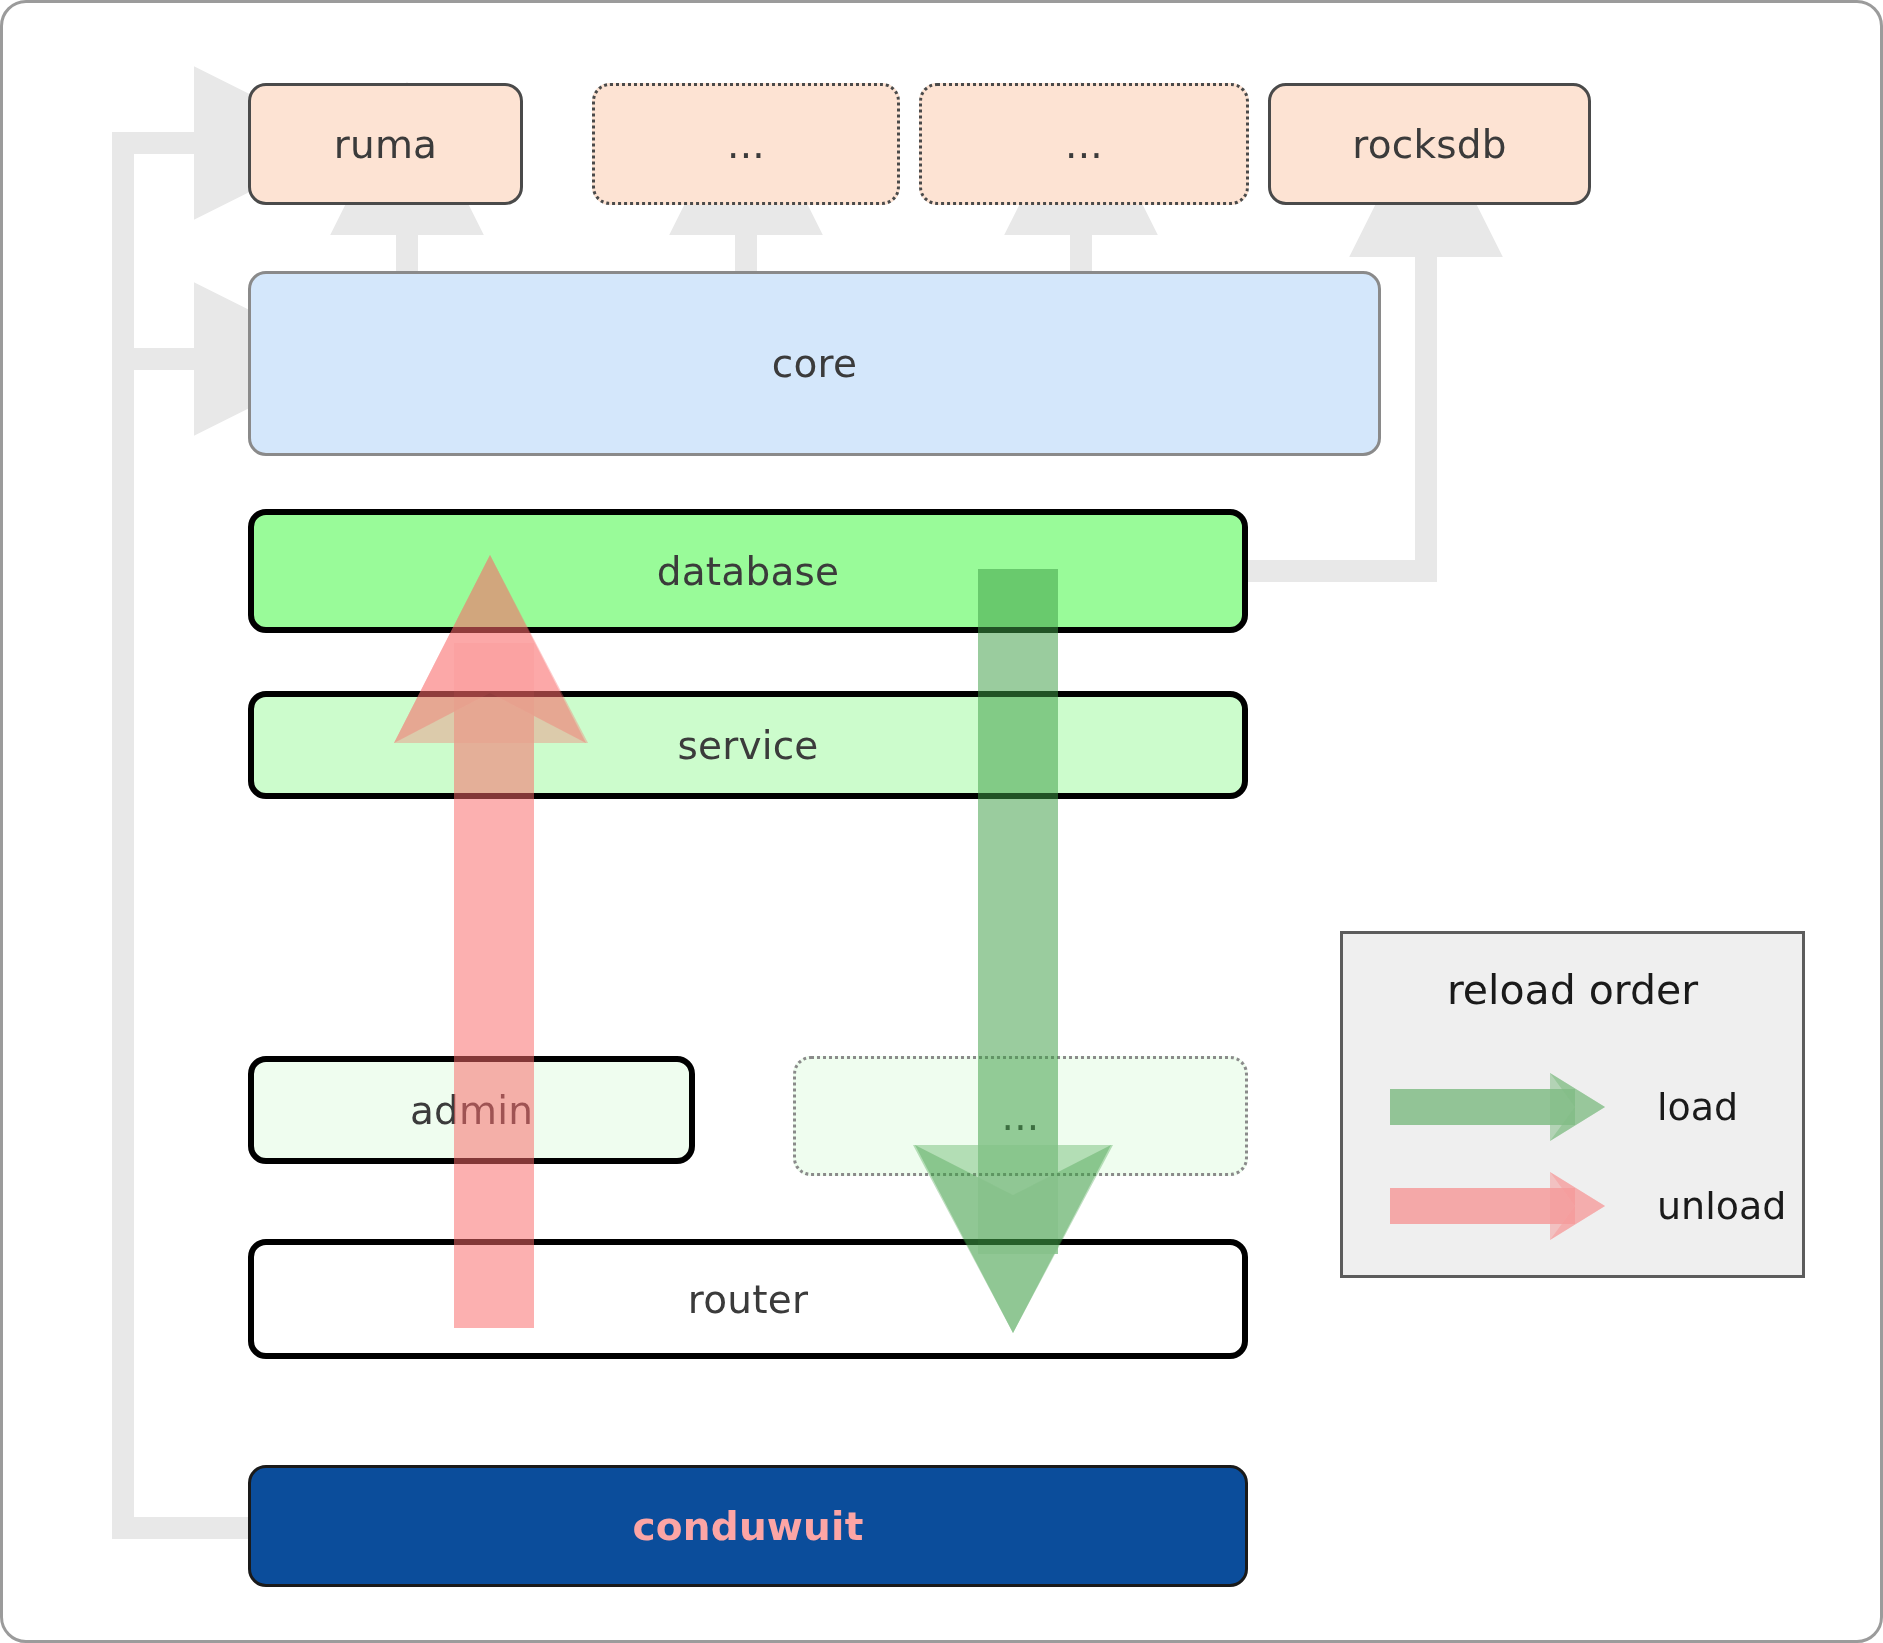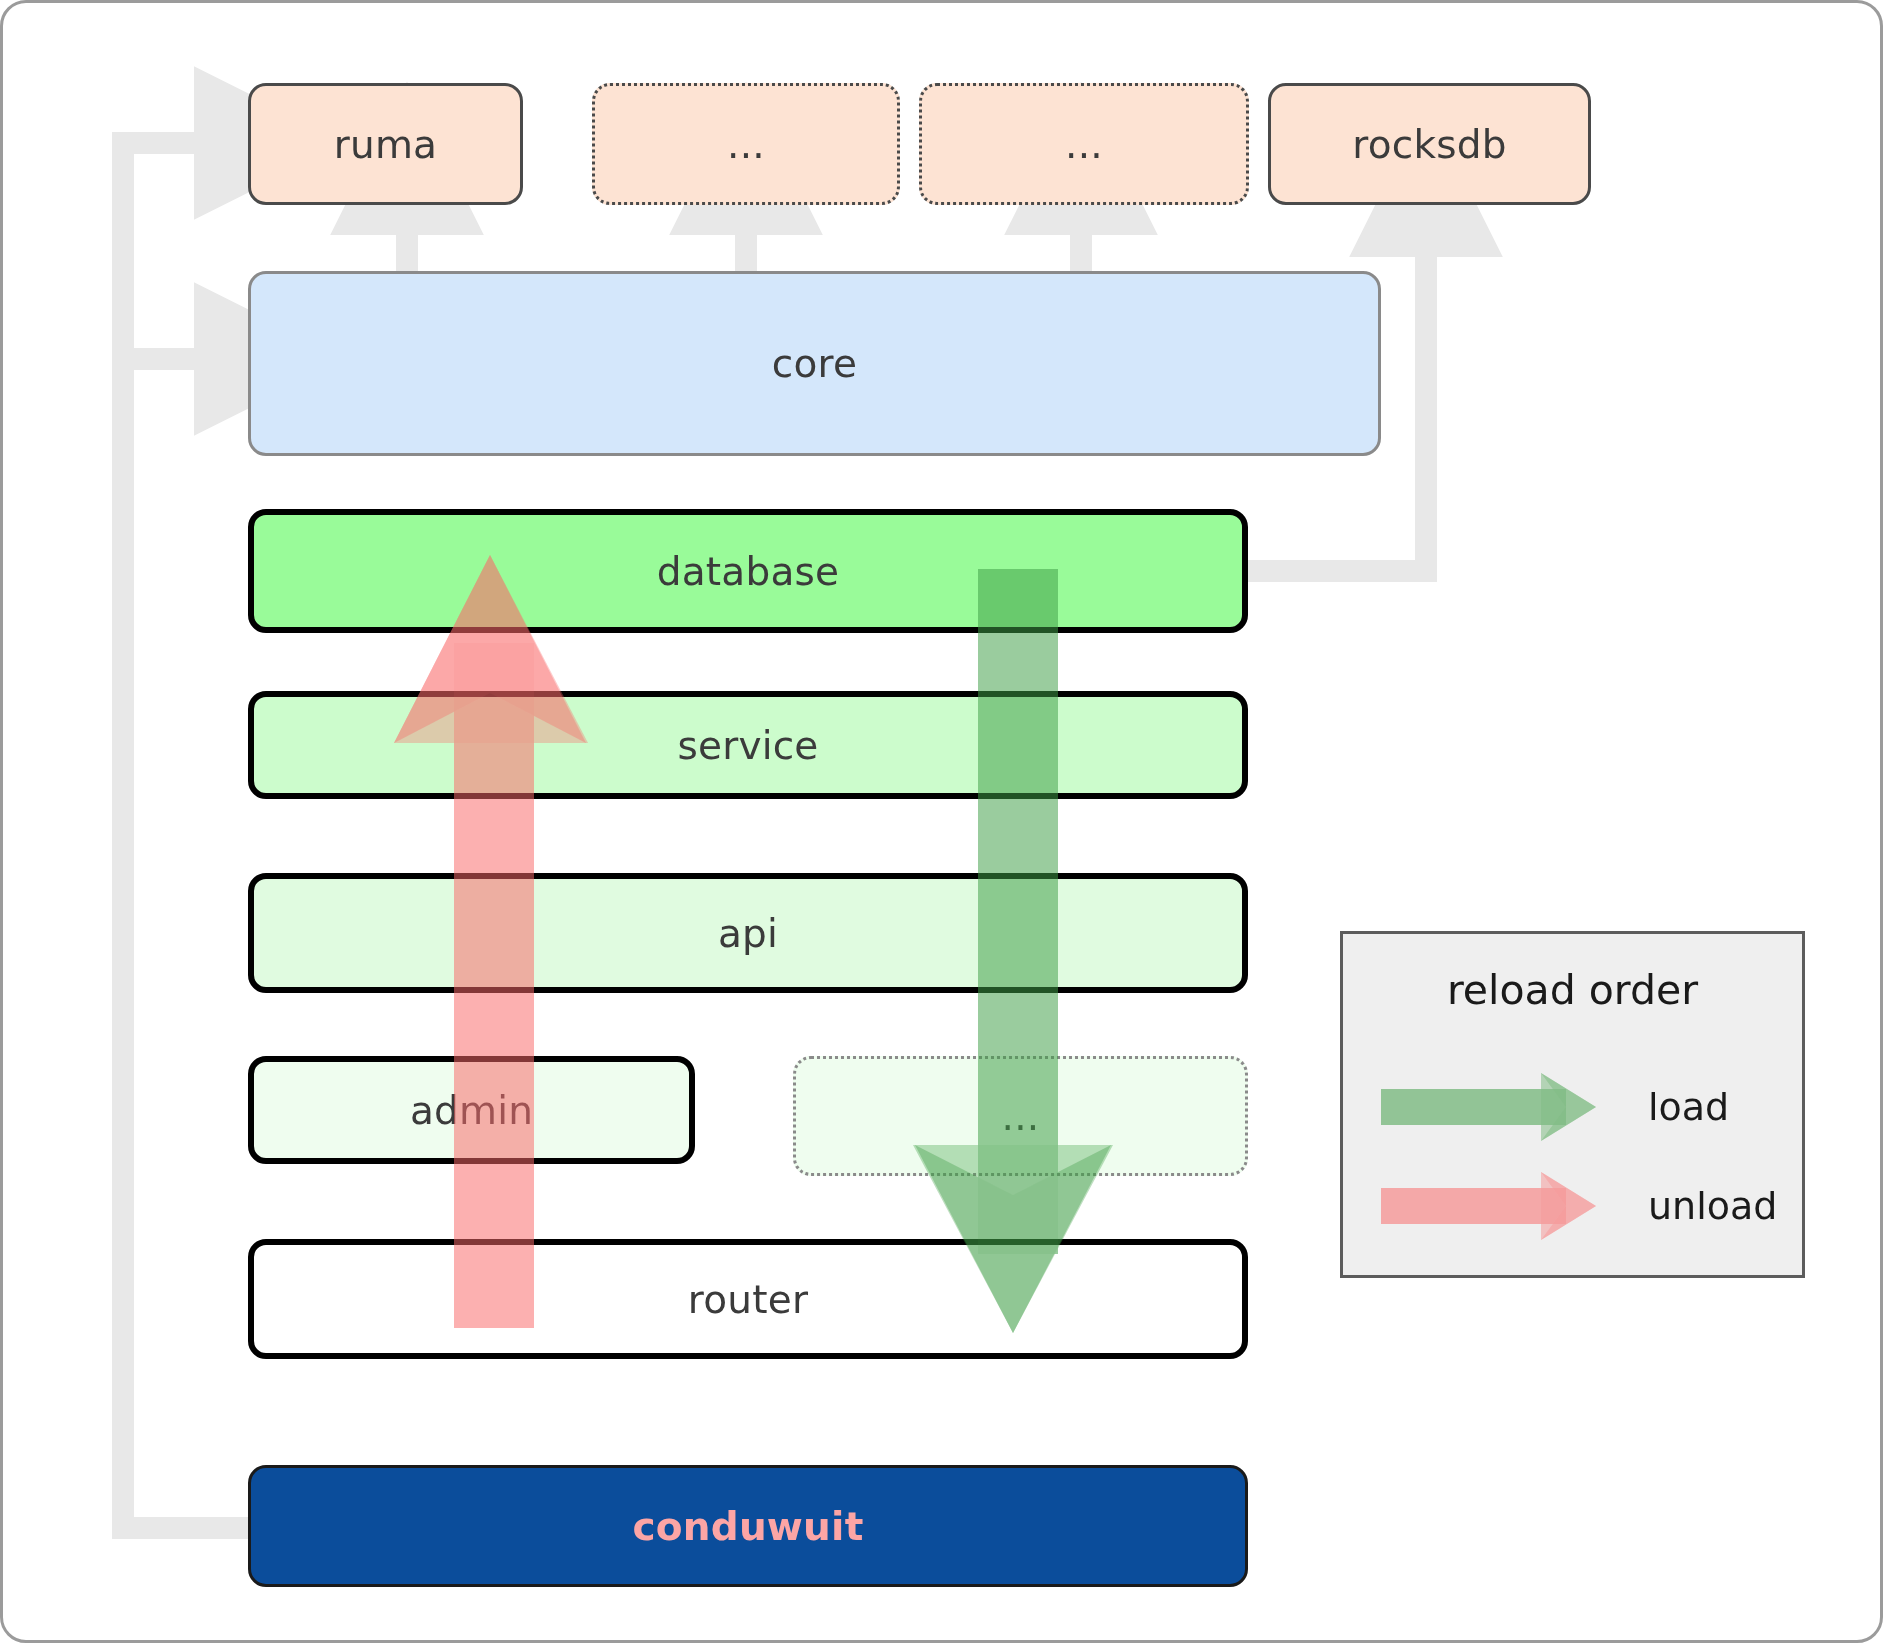--- a/index.html
+++ b/index.html
@@ -124,20 +124,21 @@
     font-size: 41px;
     color: #1a1a1a;
   }
   .legend-row {
     position: absolute;
     left: 0;
     width: 100%;
     height: 80px;
     display: flex;
     align-items: center;
+    padding-left: 9px;
   }
   .legend-row.r1 { top: 133px; }
   .legend-row.r2 { top: 232px; }
   .legend-swatch {
     width: 215px;
     height: 80px;
     margin-left: 38px;
     flex: none;
   }
   .legend-label {
@@ -193,23 +194,20 @@
   </div>
 
   <div class="node layer l-database" style="left:245px; top:506px; width:1000px; height:124px;">
     <span class="lbl">database</span>
   </div>
 
   <div class="node layer l-service" style="left:245px; top:688px; width:1000px; height:108px;">
     <span class="lbl">service</span>
   </div>
 
-  <div class="node layer l-api" style="left:245px; top:870px; width:1000px; height:120px;">
-    <span class="lbl">api</span>
-  </div>
 
   <div class="node layer l-admin" style="left:245px; top:1053px; width:447px; height:108px;">
     <span class="lbl">admin</span>
   </div>
 
   <div class="node layer l-dots" style="left:790px; top:1053px; width:455px; height:120px;">
     <span class="lbl dots3">...</span>
   </div>
 
   <div class="node layer l-router" style="left:245px; top:1236px; width:1000px; height:120px;">

